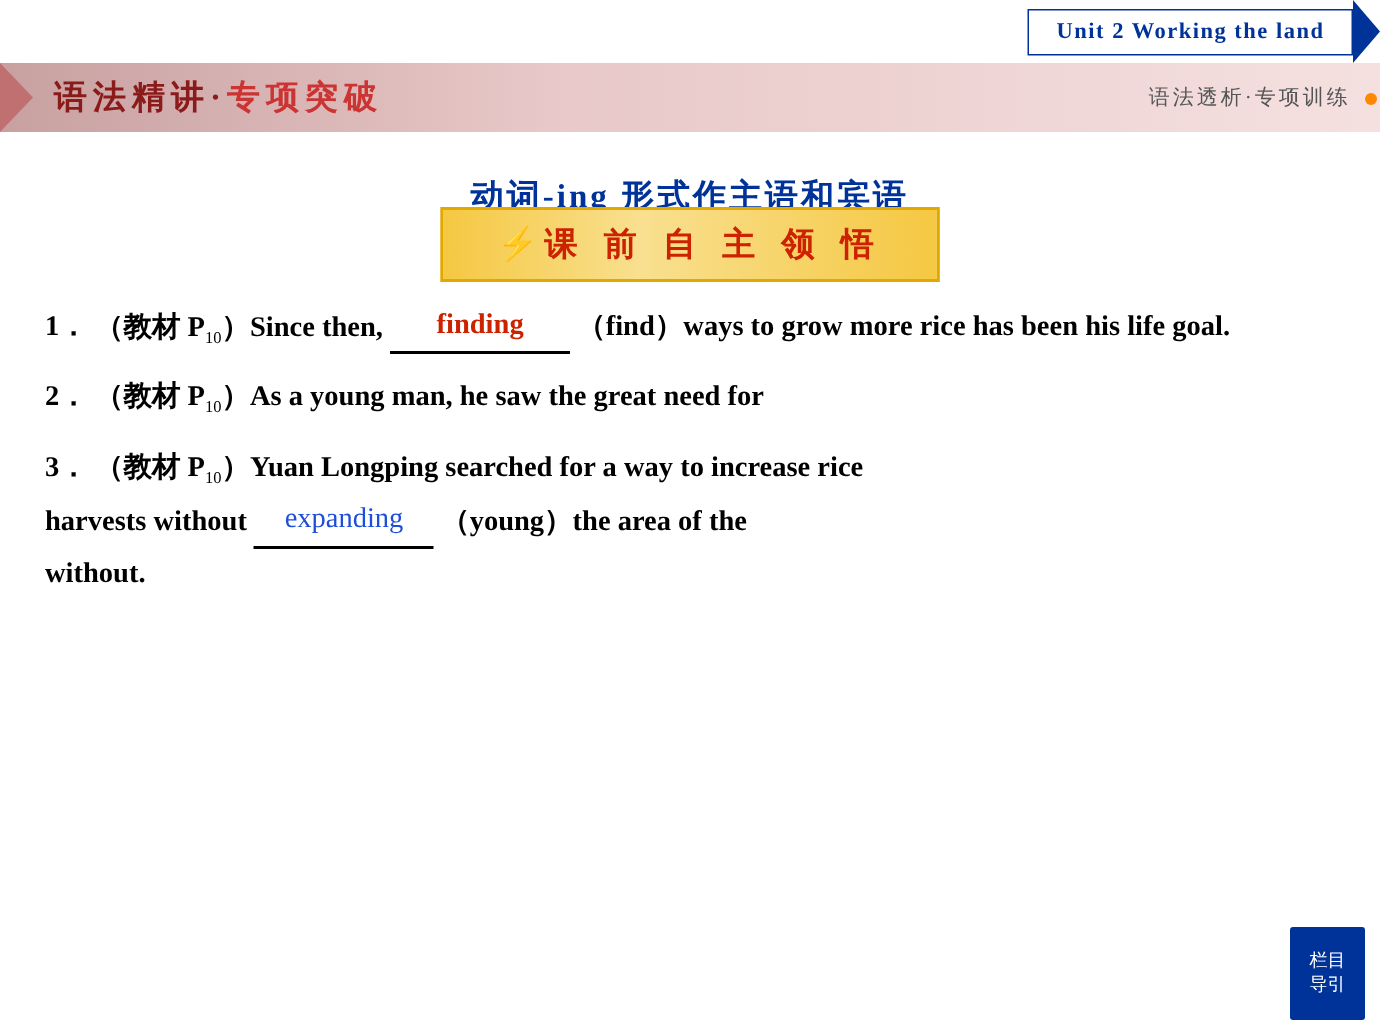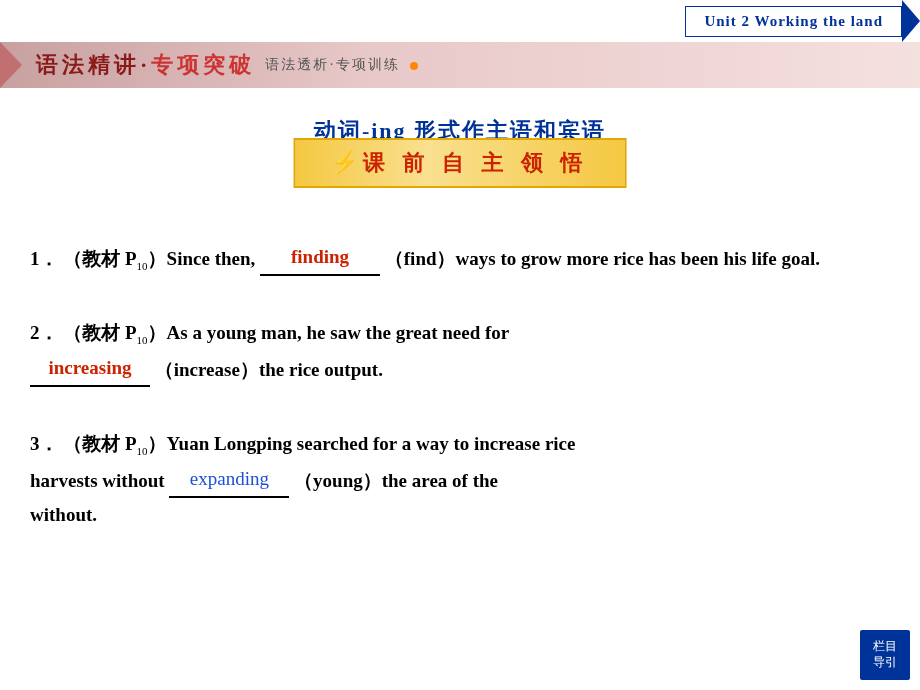--- a/index.html
+++ b/index.html
@@ -40,21 +40,22 @@
     
     .top-banner {
       position: absolute;
       top: 42px;
       left: 0;
       right: 0;
       height: 46px;
       background: linear-gradient(90deg, #c8a0a0 0%, #e8c8c8 40%, #f5e0e0 100%);
       display: flex;
       align-items: center;
-      padding: 0 18px 0 0;
+      justify-content: space-between;
+      padding: 0 2px 0 0;
     }
     .banner-left {
       display: flex;
       align-items: center;
       height: 100%;
     }
     .banner-arrow {
       width: 0;
       height: 0;
       border-top: 23px solid transparent;
@@ -124,21 +125,20 @@
       top: 200px;
       left: 30px;
       right: 30px;
       font-size: 18px;
       color: #000;
       line-height: 1.7;
     }
 
     .question {
       margin-bottom: 12px;
-      margin-top: 40px;
     }
 
     .q-line {
       font-size: 19px;
       font-weight: bold;
       line-height: 1.8;
       text-align: justify;
     }
 
     .blank {
@@ -170,21 +170,21 @@
     }
 
     
     .nav-button {
       position: absolute;
       bottom: 10px;
       right: 10px;
       background: #003399;
       color: #fff;
       width: 50px;
-      height: 50px;
+      height: 62px;
       display: flex;
       flex-direction: column;
       align-items: center;
       justify-content: center;
       font-size: 12px;
       cursor: pointer;
       border-radius: 2px;
     }
     .nav-button span {
       display: block;
@@ -240,24 +240,20 @@
       <span class="blank"><span class="answer-finding">finding</span></span>
       <span>  （find）ways  to  grow  more  rice  has  been  his  life  goal.</span>
     </div>
   </div>
 
   <div class="question">
     <div class="q-line">
       <span>2．</span>
       <span>（教材 P<sub class="subscript">10</sub>）As  a  young  man,  he  saw  the  great  need  for</span>
     </div>
-    <div class="q-line">
-      <span class="blank"><span class="answer-increasing">increasing</span></span>
-      <span>  （increase）the  rice  output.</span>
-    </div>
   </div>
 
   <div class="question">
     <div class="q-line">
       <span>3．</span>
       <span>（教材 P<sub class="subscript">10</sub>）Yuan  Longping  searched  for  a  way  to  increase  rice</span>
     </div>
     <div class="q-line">
       <span>harvests  without  </span>
       <span class="blank"><span class="answer-expanding">expanding</span></span>

